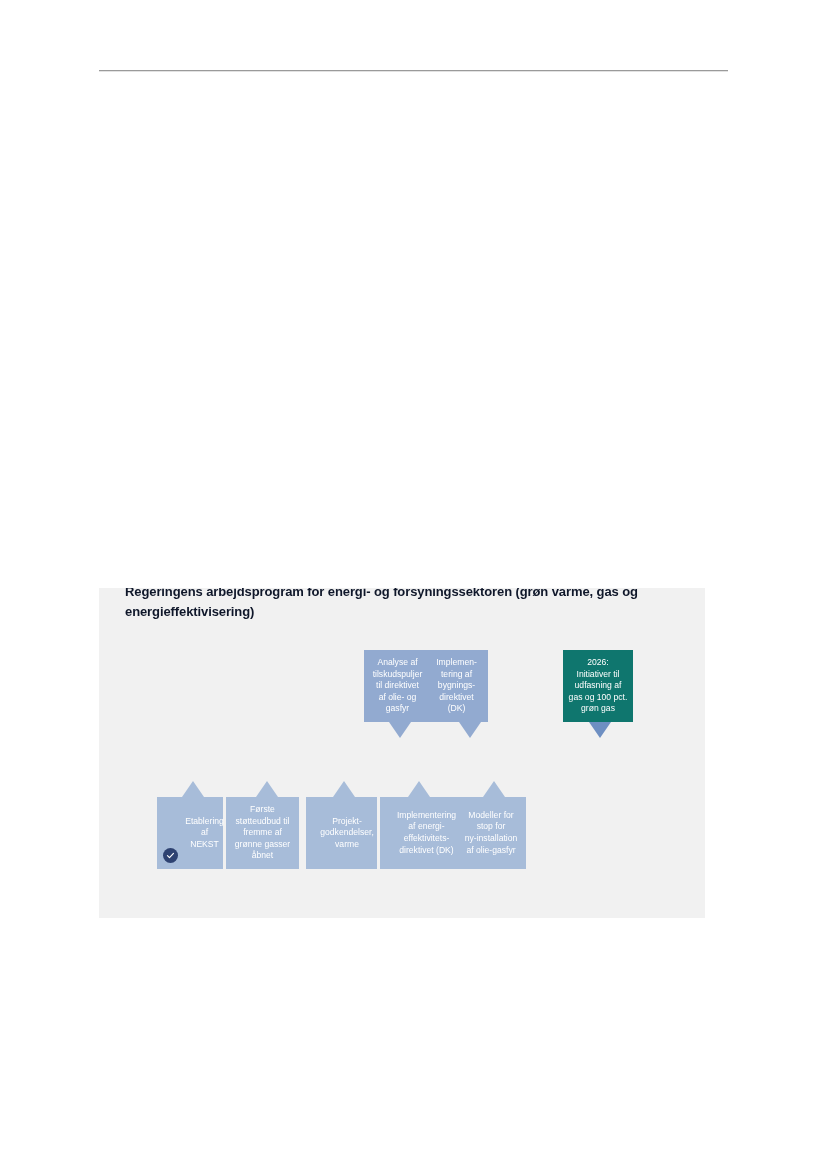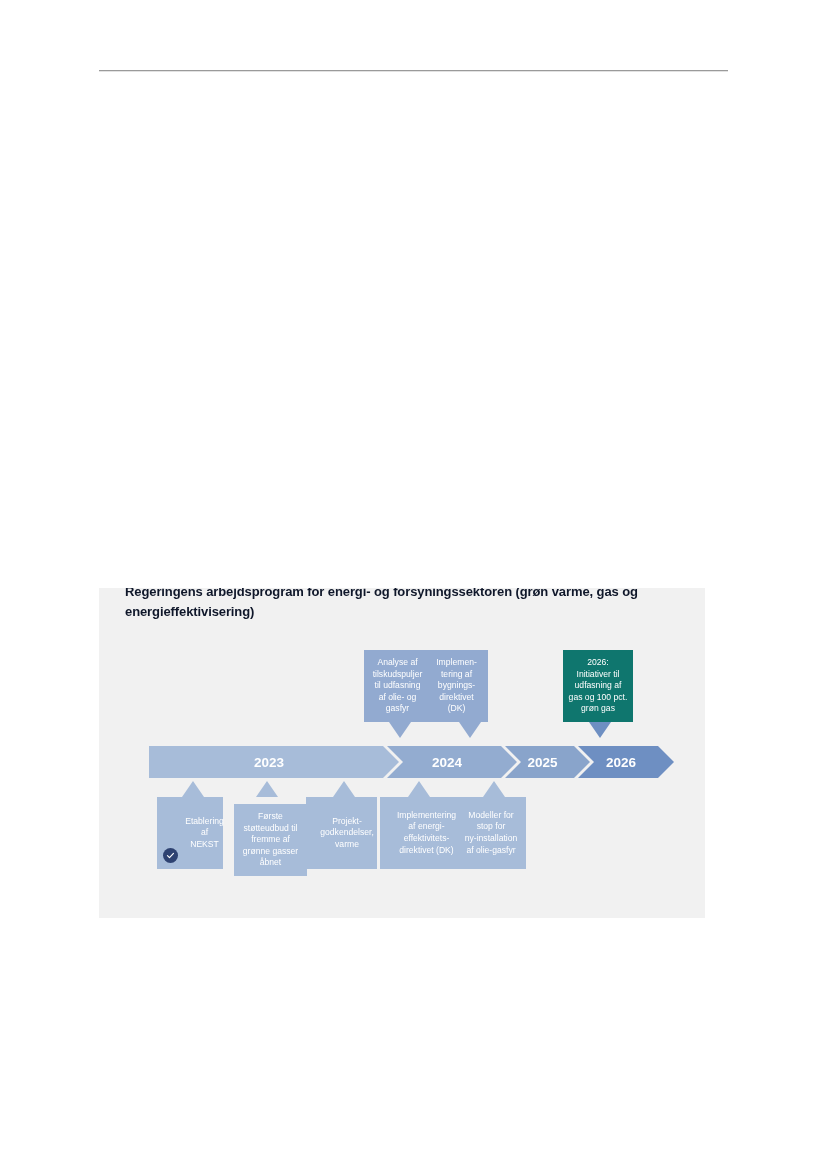--- a/index.html
+++ b/index.html
@@ -116,60 +116,46 @@
 <div id="page-rule"></div>
 
 <div id="figure-panel">
 
   <div id="figure-title">Regeringens arbejdsprogram for energi- og forsyningssektoren (grøn varme, gas og
  energieffektivisering)</div>
 
   <div id="top-boxes-layer">
       <div class="mbox" style="left: 265px; top: 62px; width: 67px; height: 72px; background: rgb(146, 170, 208);"><div style="white-space: pre-line;">Analyse af
 tilskudspuljer
-til udfasning
+til direktivet
 af olie- og
 gasfyr</div></div>
       <div class="tail tail-down" style="left: 290px; top: 134px; border-top-color: rgb(146, 170, 208);"></div>
       <div class="mbox" style="left: 326px; top: 62px; width: 63px; height: 72px; background: rgb(146, 170, 208);"><div style="white-space: pre-line;">Implemen-
 tering af
 bygnings-
 direktivet
 (DK)</div></div>
       <div class="tail tail-down" style="left: 360px; top: 134px; border-top-color: rgb(146, 170, 208);"></div>
       <div class="mbox" style="left: 464px; top: 62px; width: 70px; height: 72px; background: #0f766e;"><div style="white-space: pre-line;">2026:
 Initiativer til
 udfasning af
 gas og 100 pct.
 grøn gas</div></div>
       <div class="tail tail-down" style="left: 490px; top: 134px; border-top-color: rgb(110, 143, 194);"></div>
     </div>
 
-  <div id="timeline">
-      <div class="chev" style="left: 0px; width: 250px; background: rgb(167, 188, 217); z-index: 10; clip-path: polygon(0px 0px, calc(100% - 16px) 0px, 100% 50%, calc(100% - 16px) 100%, 0px 100%);">
-        <span>2023</span>
-      </div>
-      <div class="chev" style="left: 238px; width: 130px; background: rgb(147, 172, 208); z-index: 9; clip-path: polygon(0px 0px, calc(100% - 16px) 0px, 100% 50%, calc(100% - 16px) 100%, 0px 100%, 16px 50%);">
-        <span>2024</span>
-      </div>
-      <div class="chev" style="left: 356px; width: 85px; background: rgb(137, 164, 203); z-index: 8; clip-path: polygon(0px 0px, calc(100% - 16px) 0px, 100% 50%, calc(100% - 16px) 100%, 0px 100%, 16px 50%);">
-        <span>2025</span>
-      </div>
-      <div class="chev" style="left: 429px; width: 96px; background: rgb(110, 143, 194); z-index: 7; clip-path: polygon(0px 0px, calc(100% - 16px) 0px, 100% 50%, calc(100% - 16px) 100%, 0px 100%, 16px 50%);">
-        <span>2026</span>
-      </div>
-    </div>
 
   <div id="bottom-boxes-layer">
       <div class="mbox" style="left: 58px; top: 209px; width: 66px; height: 72px; background: rgb(167, 188, 217); padding-left: 34px;"><div style="white-space: pre-line;">Etablering af
 NEKST</div><div id="check-badge" style="left: 6px; bottom: 6px;"><svg width="9" height="9" viewBox="0 0 10 10">
             <path d="M1.6 5.1 L3.9 7.3 L8.3 2.6" stroke="#ffffff" stroke-width="1.3" fill="none" stroke-linecap="round" stroke-linejoin="round"></path>
           </svg></div></div>
       <div class="tail tail-up" style="left: 83px; top: 193px; border-bottom-color: rgb(167, 188, 217);"></div>
-      <div class="mbox" style="left: 127px; top: 216px; width: 73px; height: 72px; background: rgb(167, 188, 217); margin-left: 8px;"><div style="white-space: pre-line;">Første
+      <div class="mbox" style="left: 127px; top: 209px; width: 73px; height: 72px; background: rgb(167, 188, 217);"><div style="white-space: pre-line;">Første
 støtteudbud til
 fremme af
 grønne gasser
 åbnet</div></div>
       <div class="tail tail-up" style="left: 157px; top: 193px; border-bottom-color: rgb(167, 188, 217);"></div>
       <div class="mbox" style="left: 207px; top: 209px; width: 71px; height: 72px; background: rgb(167, 188, 217); padding-left: 16px;"><div style="white-space: pre-line;">Projekt-
 godkendelser,
 varme</div></div>
       <div class="tail tail-up" style="left: 234px; top: 193px; border-bottom-color: rgb(167, 188, 217);"></div>
       <div class="mbox" style="left: 281px; top: 209px; width: 93px; height: 72px; background: rgb(167, 188, 217);"><div style="white-space: pre-line;">Implementering

